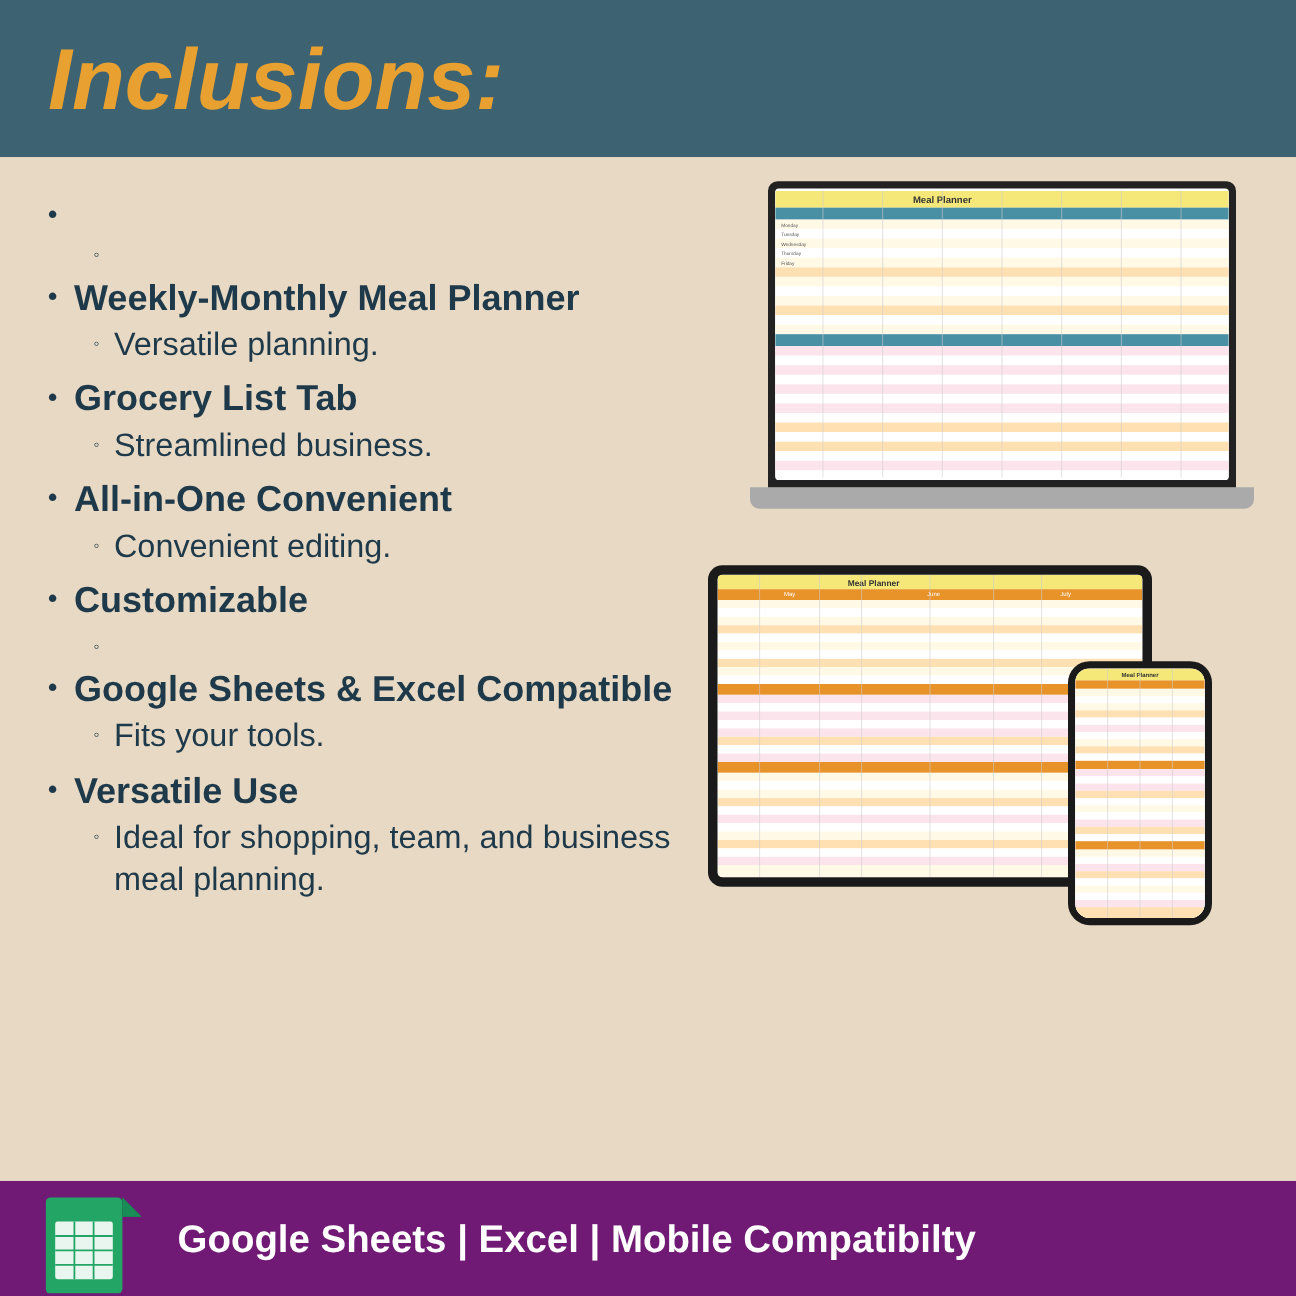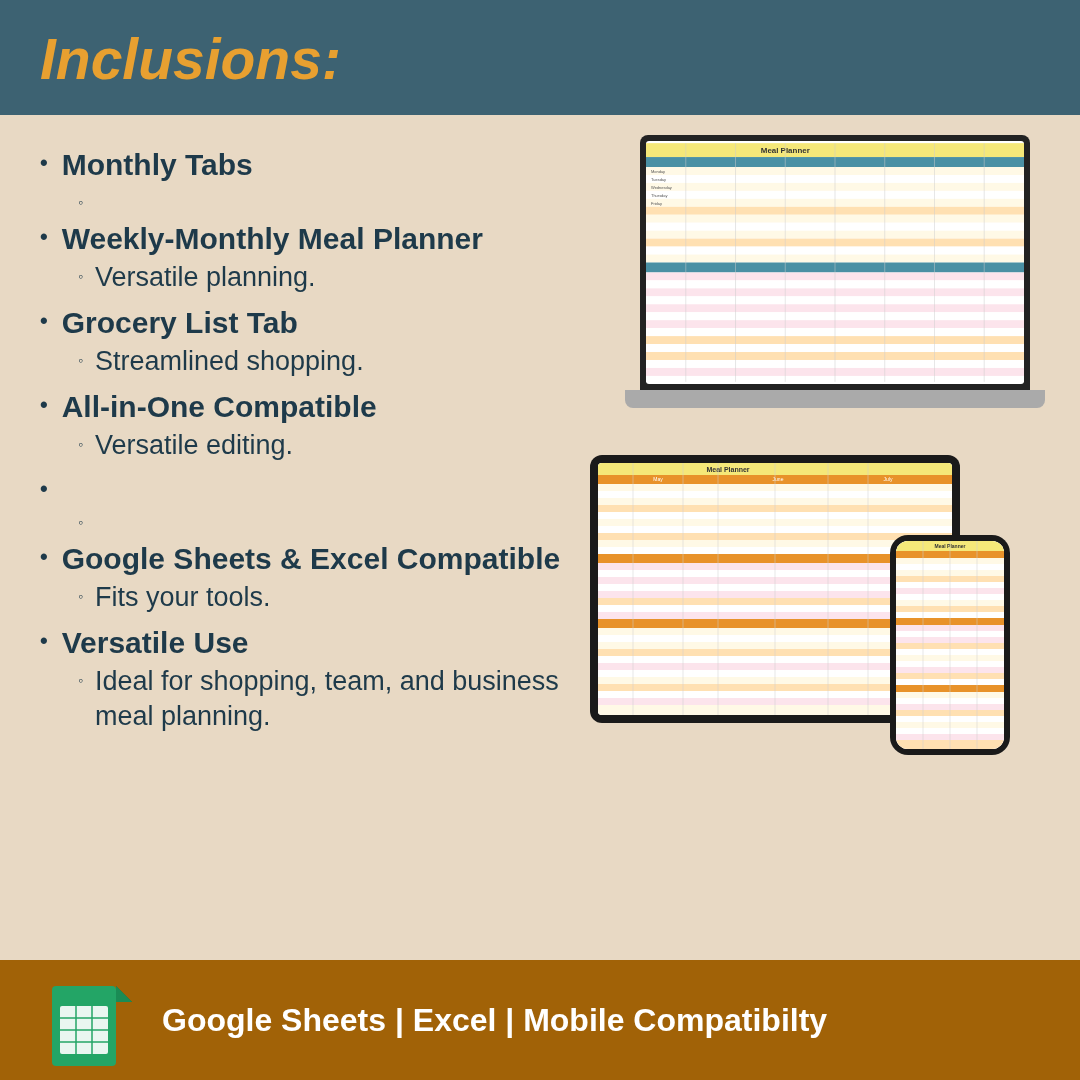--- a/index.html
+++ b/index.html
@@ -14,21 +14,21 @@
       flex-direction: column;
     }
 
     .header {
       background: #3d6272;
       padding: 28px 40px 24px 40px;
       flex-shrink: 0;
     }
 
     .header-title {
-      font-size: 57px;
+      font-size: 72px;
       font-weight: 900;
       color: #e8a030;
       line-height: 1.1;
       font-style: italic;
     }
 
     .main-content {
       flex: 1;
       background: #e8d9c4;
       display: flex;
@@ -172,25 +172,25 @@
 
     .phone-screen-inner {
       width: 100%;
       height: 100%;
       background: #fff;
       border-radius: 12px;
       overflow: hidden;
     }
 
     .footer {
-      background: #a16207;
-      height: 120px;
+      background: #701a75;
+      height: 96px;
       display: flex;
       align-items: center;
-      padding: 0 52px;
+      padding: 0 38px;
       flex-shrink: 0;
     }
 
     .google-sheets-icon {
       width: 80px;
       height: 92px;
       margin-right: 30px;
       flex-shrink: 0;
     }
 
@@ -212,21 +212,20 @@
 <div class="header">
   <h1 class="header-title">Inclusions:</h1>
 </div>
 
 <div class="main-content">
 
   <ul class="bullet-list" id="bullet-list">
   <li class="bullet-item">
         <div class="bullet-main">
           <span class="bullet-dot">•</span>
-          <span>Monthly Tabs</span>
         </div>
         <div class="bullet-sub">
           <span class="bullet-sub-dot">◦</span>
         </div>
       </li>
       <li class="bullet-item">
         <div class="bullet-main">
           <span class="bullet-dot">•</span>
           <span>Weekly-Monthly Meal Planner</span>
         </div>
@@ -235,36 +234,37 @@
           <span>Versatile planning.</span>
         </div>
       </li>
       <li class="bullet-item">
         <div class="bullet-main">
           <span class="bullet-dot">•</span>
           <span>Grocery List Tab</span>
         </div>
         <div class="bullet-sub">
           <span class="bullet-sub-dot">◦</span>
-          <span>Streamlined shopping.</span>
-        </div>
-      </li>
-      <li class="bullet-item">
-        <div class="bullet-main">
-          <span class="bullet-dot">•</span>
-          <span>All-in-One Compatible</span>
-        </div>
-        <div class="bullet-sub">
-          <span class="bullet-sub-dot">◦</span>
-          <span>Versatile editing.</span>
-        </div>
-      </li>
-      <li class="bullet-item">
-        <div class="bullet-main">
-          <span class="bullet-dot">•</span>
+          <span>Streamlined business.</span>
+        </div>
+      </li>
+      <li class="bullet-item">
+        <div class="bullet-main">
+          <span class="bullet-dot">•</span>
+          <span>All-in-One Convenient</span>
+        </div>
+        <div class="bullet-sub">
+          <span class="bullet-sub-dot">◦</span>
+          <span>Convenient editing.</span>
+        </div>
+      </li>
+      <li class="bullet-item">
+        <div class="bullet-main">
+          <span class="bullet-dot">•</span>
+          <span>Customizable</span>
         </div>
         <div class="bullet-sub">
           <span class="bullet-sub-dot">◦</span>
         </div>
       </li>
       <li class="bullet-item">
         <div class="bullet-main">
           <span class="bullet-dot">•</span>
           <span>Google Sheets &amp; Excel Compatible</span>
         </div>

